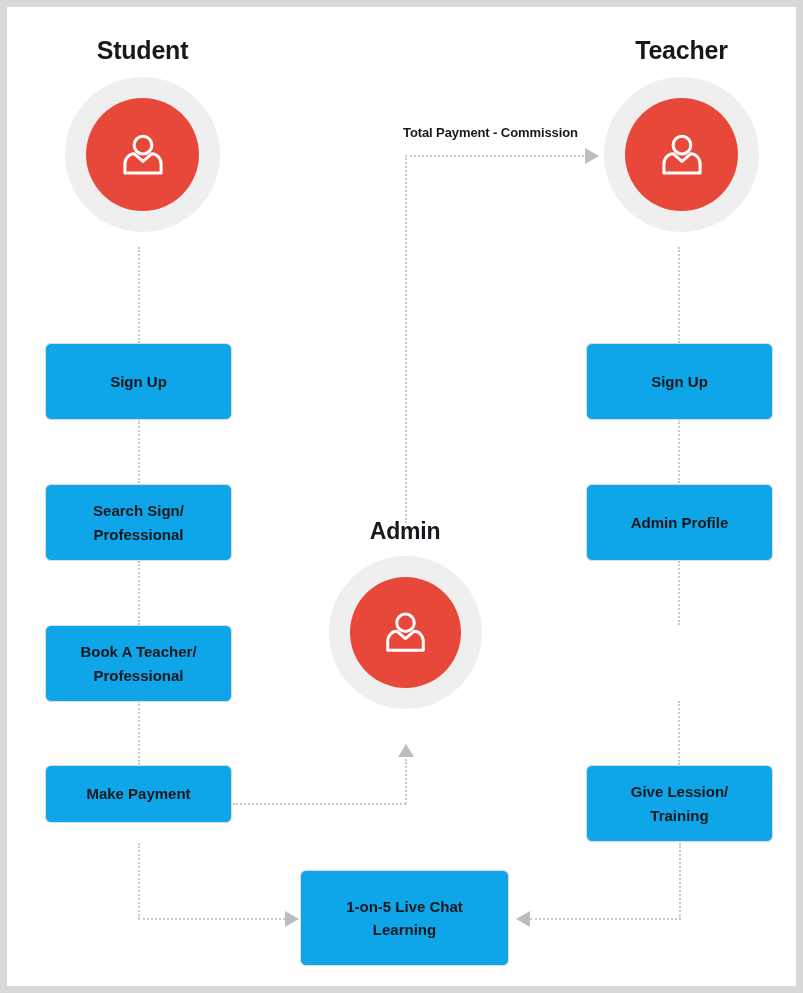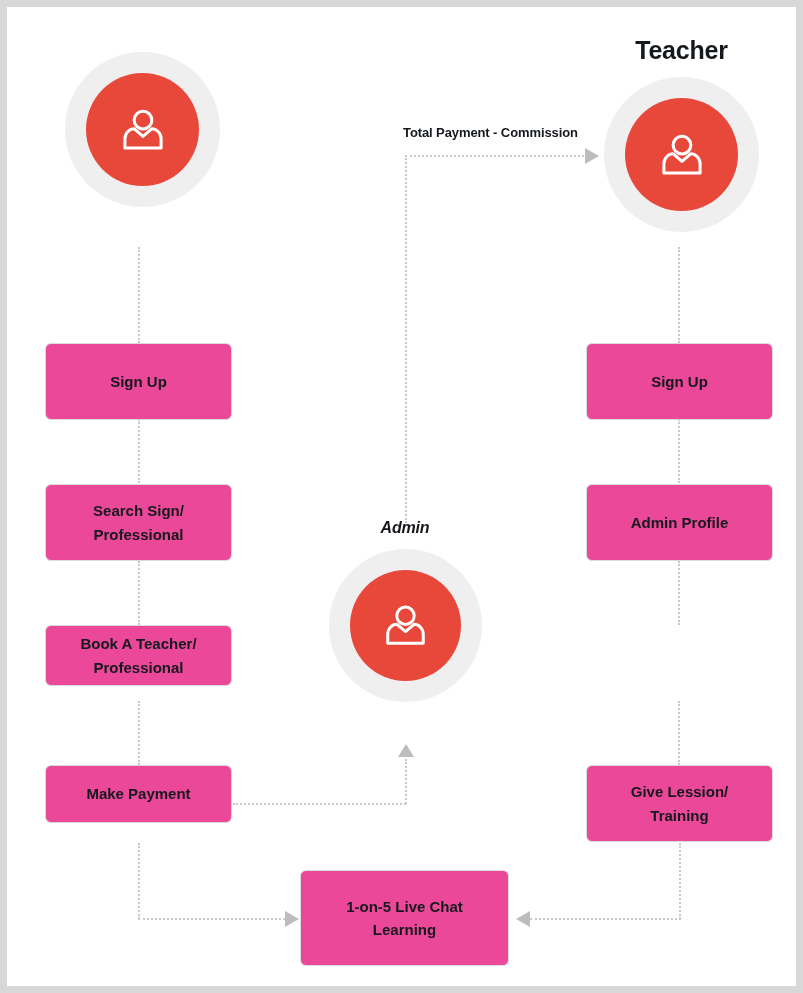--- a/index.html
+++ b/index.html
@@ -38,21 +38,21 @@
     text-align: center;
   }
   .actor-title {
     font-weight: bold;
     color: #15181c;
     letter-spacing: -0.2px;
     line-height: 1;
     white-space: nowrap;
   }
   .actor-title.big { font-size: 25px; }
-  .actor-title.mid { font-size: 16px; font-style: italic; }
+  .actor-title.mid { font-size: 23px; }
 
   .avatar-outer {
     border-radius: 50%;
     background: #efefef;
     display: flex;
     align-items: center;
     justify-content: center;
     margin: 0 auto;
   }
   .avatar-inner {
@@ -60,21 +60,21 @@
     background: #e8483a;
     display: flex;
     align-items: center;
     justify-content: center;
   }
   .avatar-inner svg { display: block; }
 
   
   .step-box {
     position: absolute;
-    background: #ec4899;
+    background: #0ea5e9;
     border: 1px solid #dcdcdc;
     border-radius: 6px;
     box-sizing: border-box;
     display: flex;
     align-items: center;
     justify-content: center;
     text-align: center;
     color: #15181c;
     font-size: 15px;
     font-weight: bold;
@@ -124,20 +124,21 @@
     letter-spacing: -0.1px;
   }
 </style>
 </head>
 <body>
 
 <div id="diagram-root">
   <div class="canvas">
 
     <div class="actor" style="left:54px; top:31px; width:163px;">
+      <div class="actor-title big">Student</div>
       <div class="avatar-outer" style="width:155px; height:155px; margin-top:14px;">
         <div class="avatar-inner" style="width:113px; height:113px;">
           <svg width="56" height="56" viewBox="0 0 48 48" aria-hidden="true">
             <circle cx="24" cy="15.5" r="7.6" fill="none" stroke="#ffffff" stroke-width="2.6"></circle>
             <path d="M8.5 39.5 L8.5 31.5 C8.5 26.8 12.2 23 16.6 23 L24 29.4 L31.4 23 C35.8 23 39.5 26.8 39.5 31.5 L39.5 39.5 Z" fill="none" stroke="#ffffff" stroke-width="2.6" stroke-linejoin="round"></path>
           </svg>
         </div>
       </div>
     </div>
 
@@ -193,21 +194,21 @@
     <div class="conn-h" style="left:523px; top:911px; width:151px;"></div>
     <div class="arrow left" style="left:509px; top:904px;"></div>
 
     <div class="step-box" style="left:38px; top:336px; width:187px; height:77px;">
       <span style="white-space:pre-line;">Sign Up</span>
     </div>
     <div class="step-box" style="left:38px; top:477px; width:187px; height:77px;">
       <span style="white-space:pre-line;">Search Sign/
 Professional</span>
     </div>
-    <div class="step-box" style="left:38px; top:618px; width:187px; height:61px;">
+    <div class="step-box" style="left:38px; top:618px; width:187px; height:77px;">
       <span style="white-space:pre-line;">Book A Teacher/
 Professional</span>
     </div>
     <div class="step-box" style="left:38px; top:758px; width:187px; height:58px;">
       <span style="white-space:pre-line;">Make Payment</span>
     </div>
 
     <div class="step-box" style="left:579px; top:336px; width:187px; height:77px;">
       <span style="white-space:pre-line;">Sign Up</span>
     </div>

